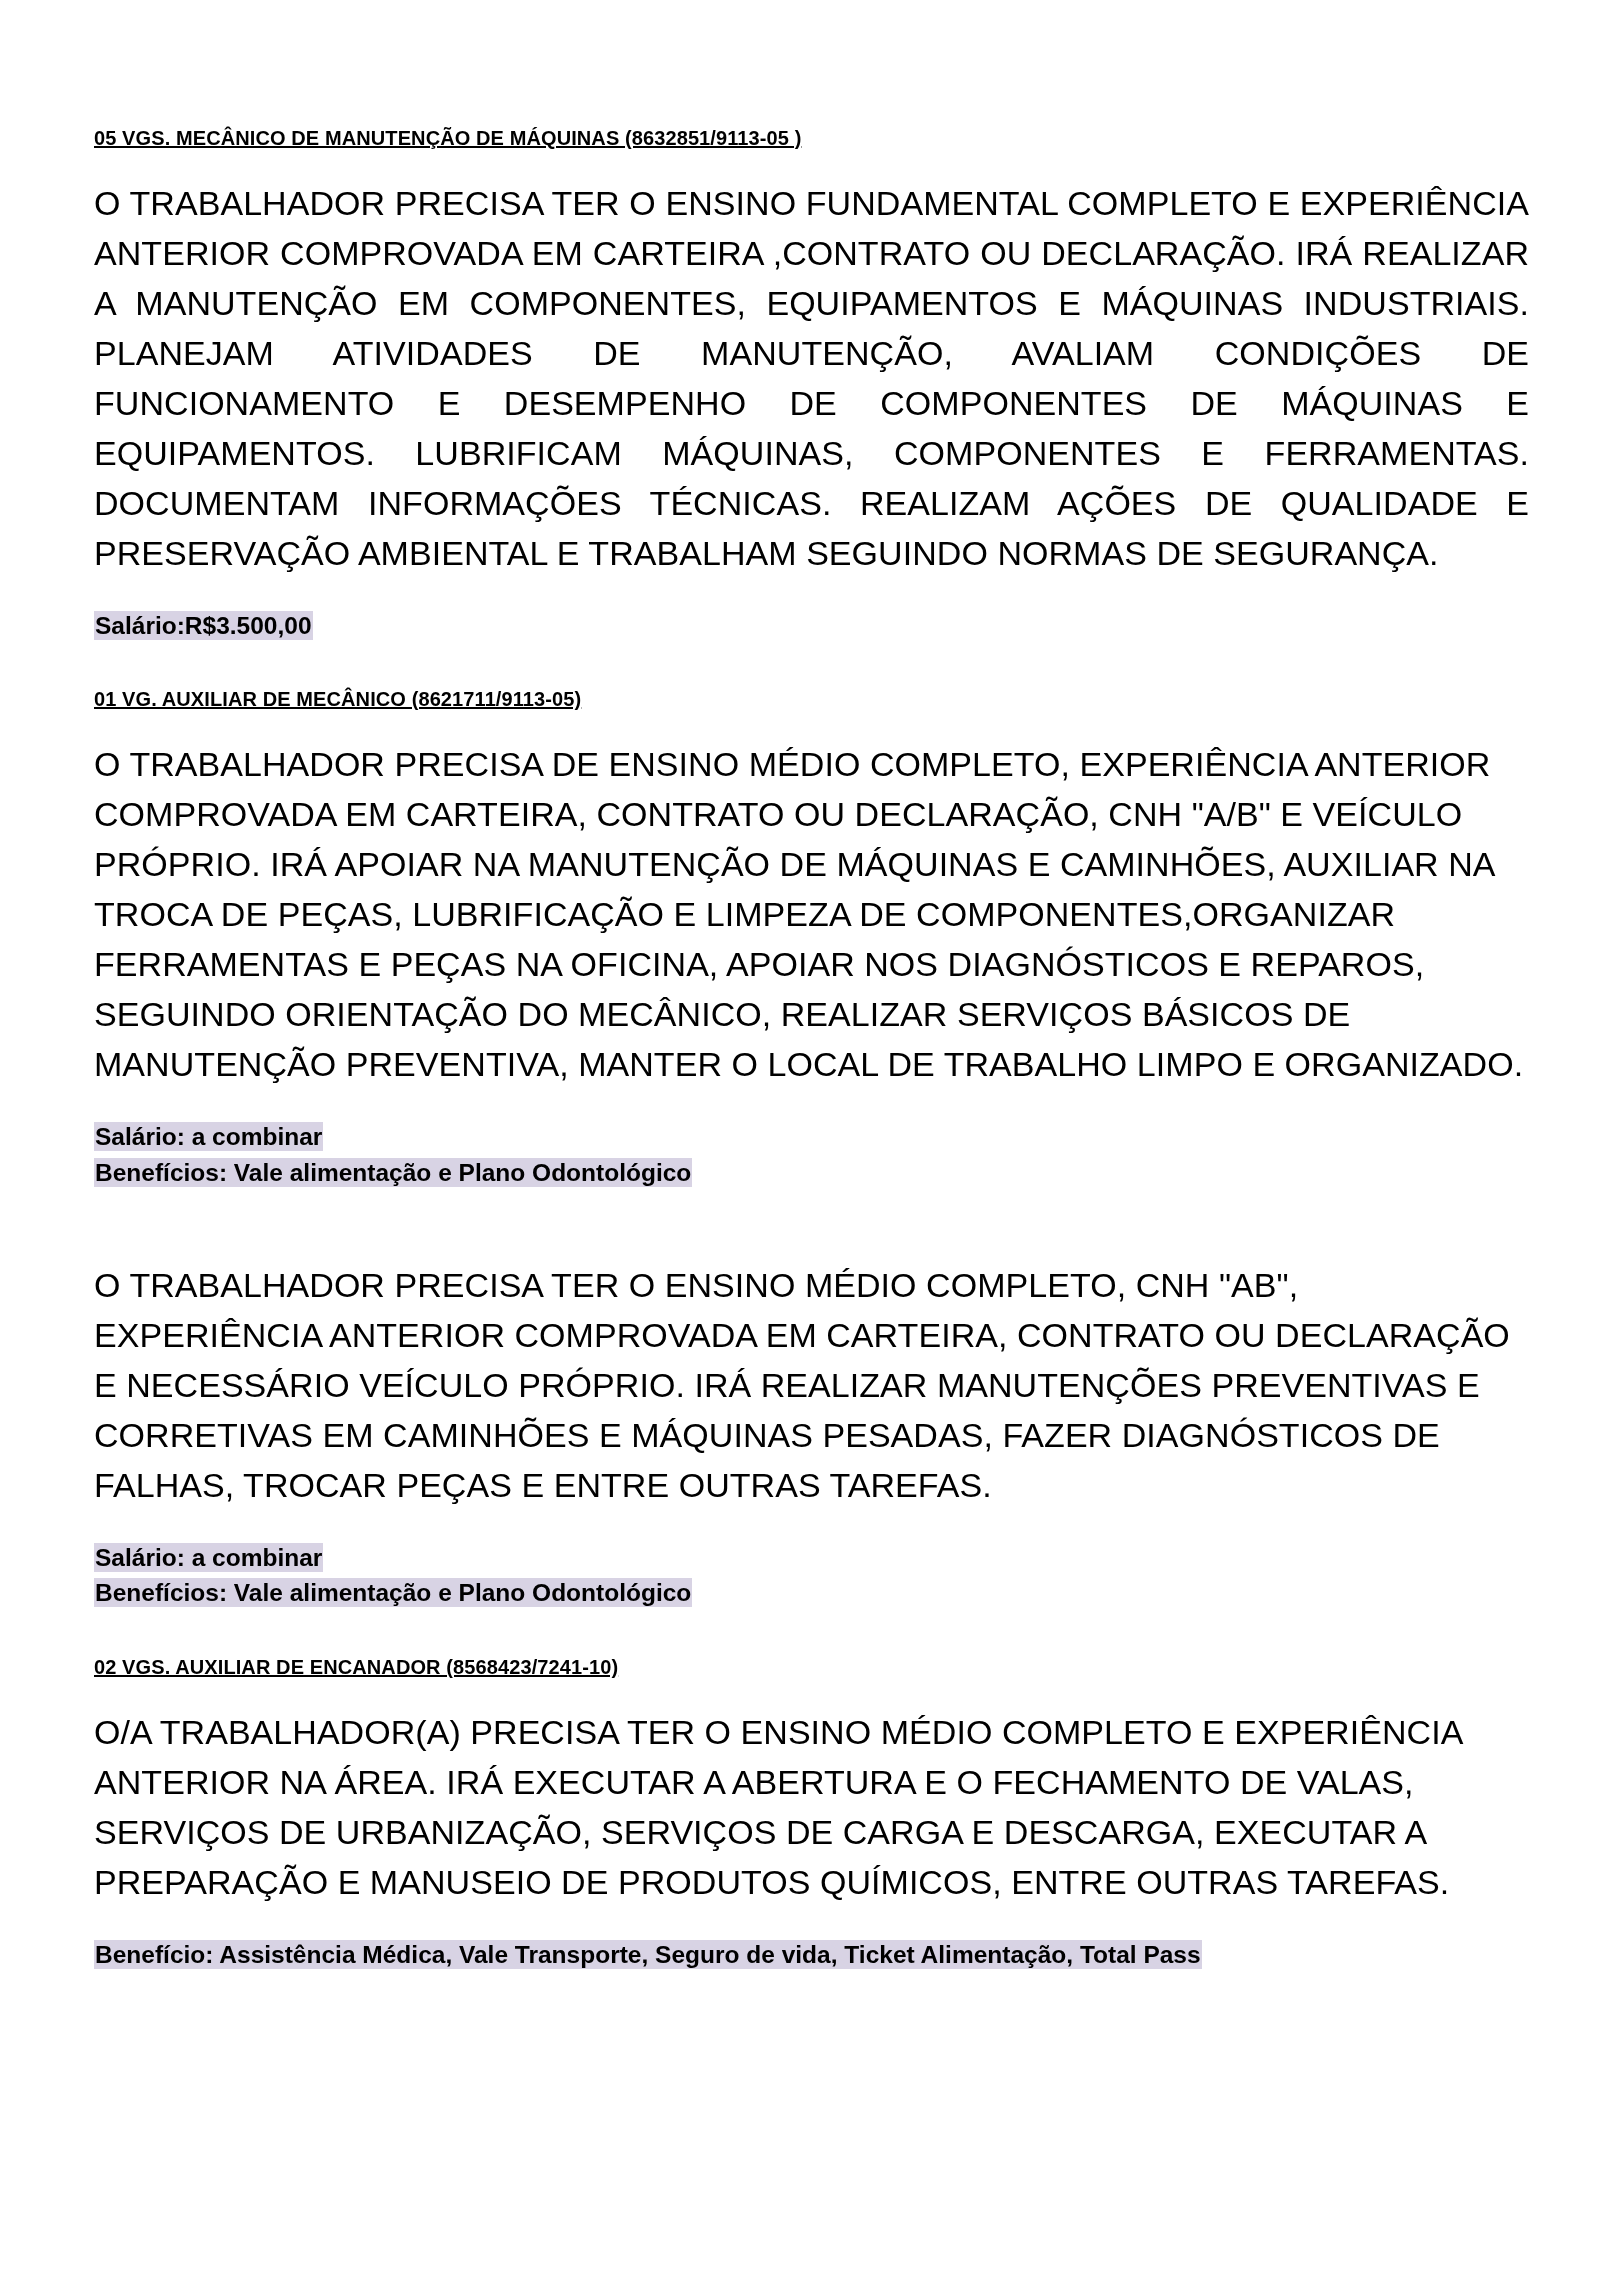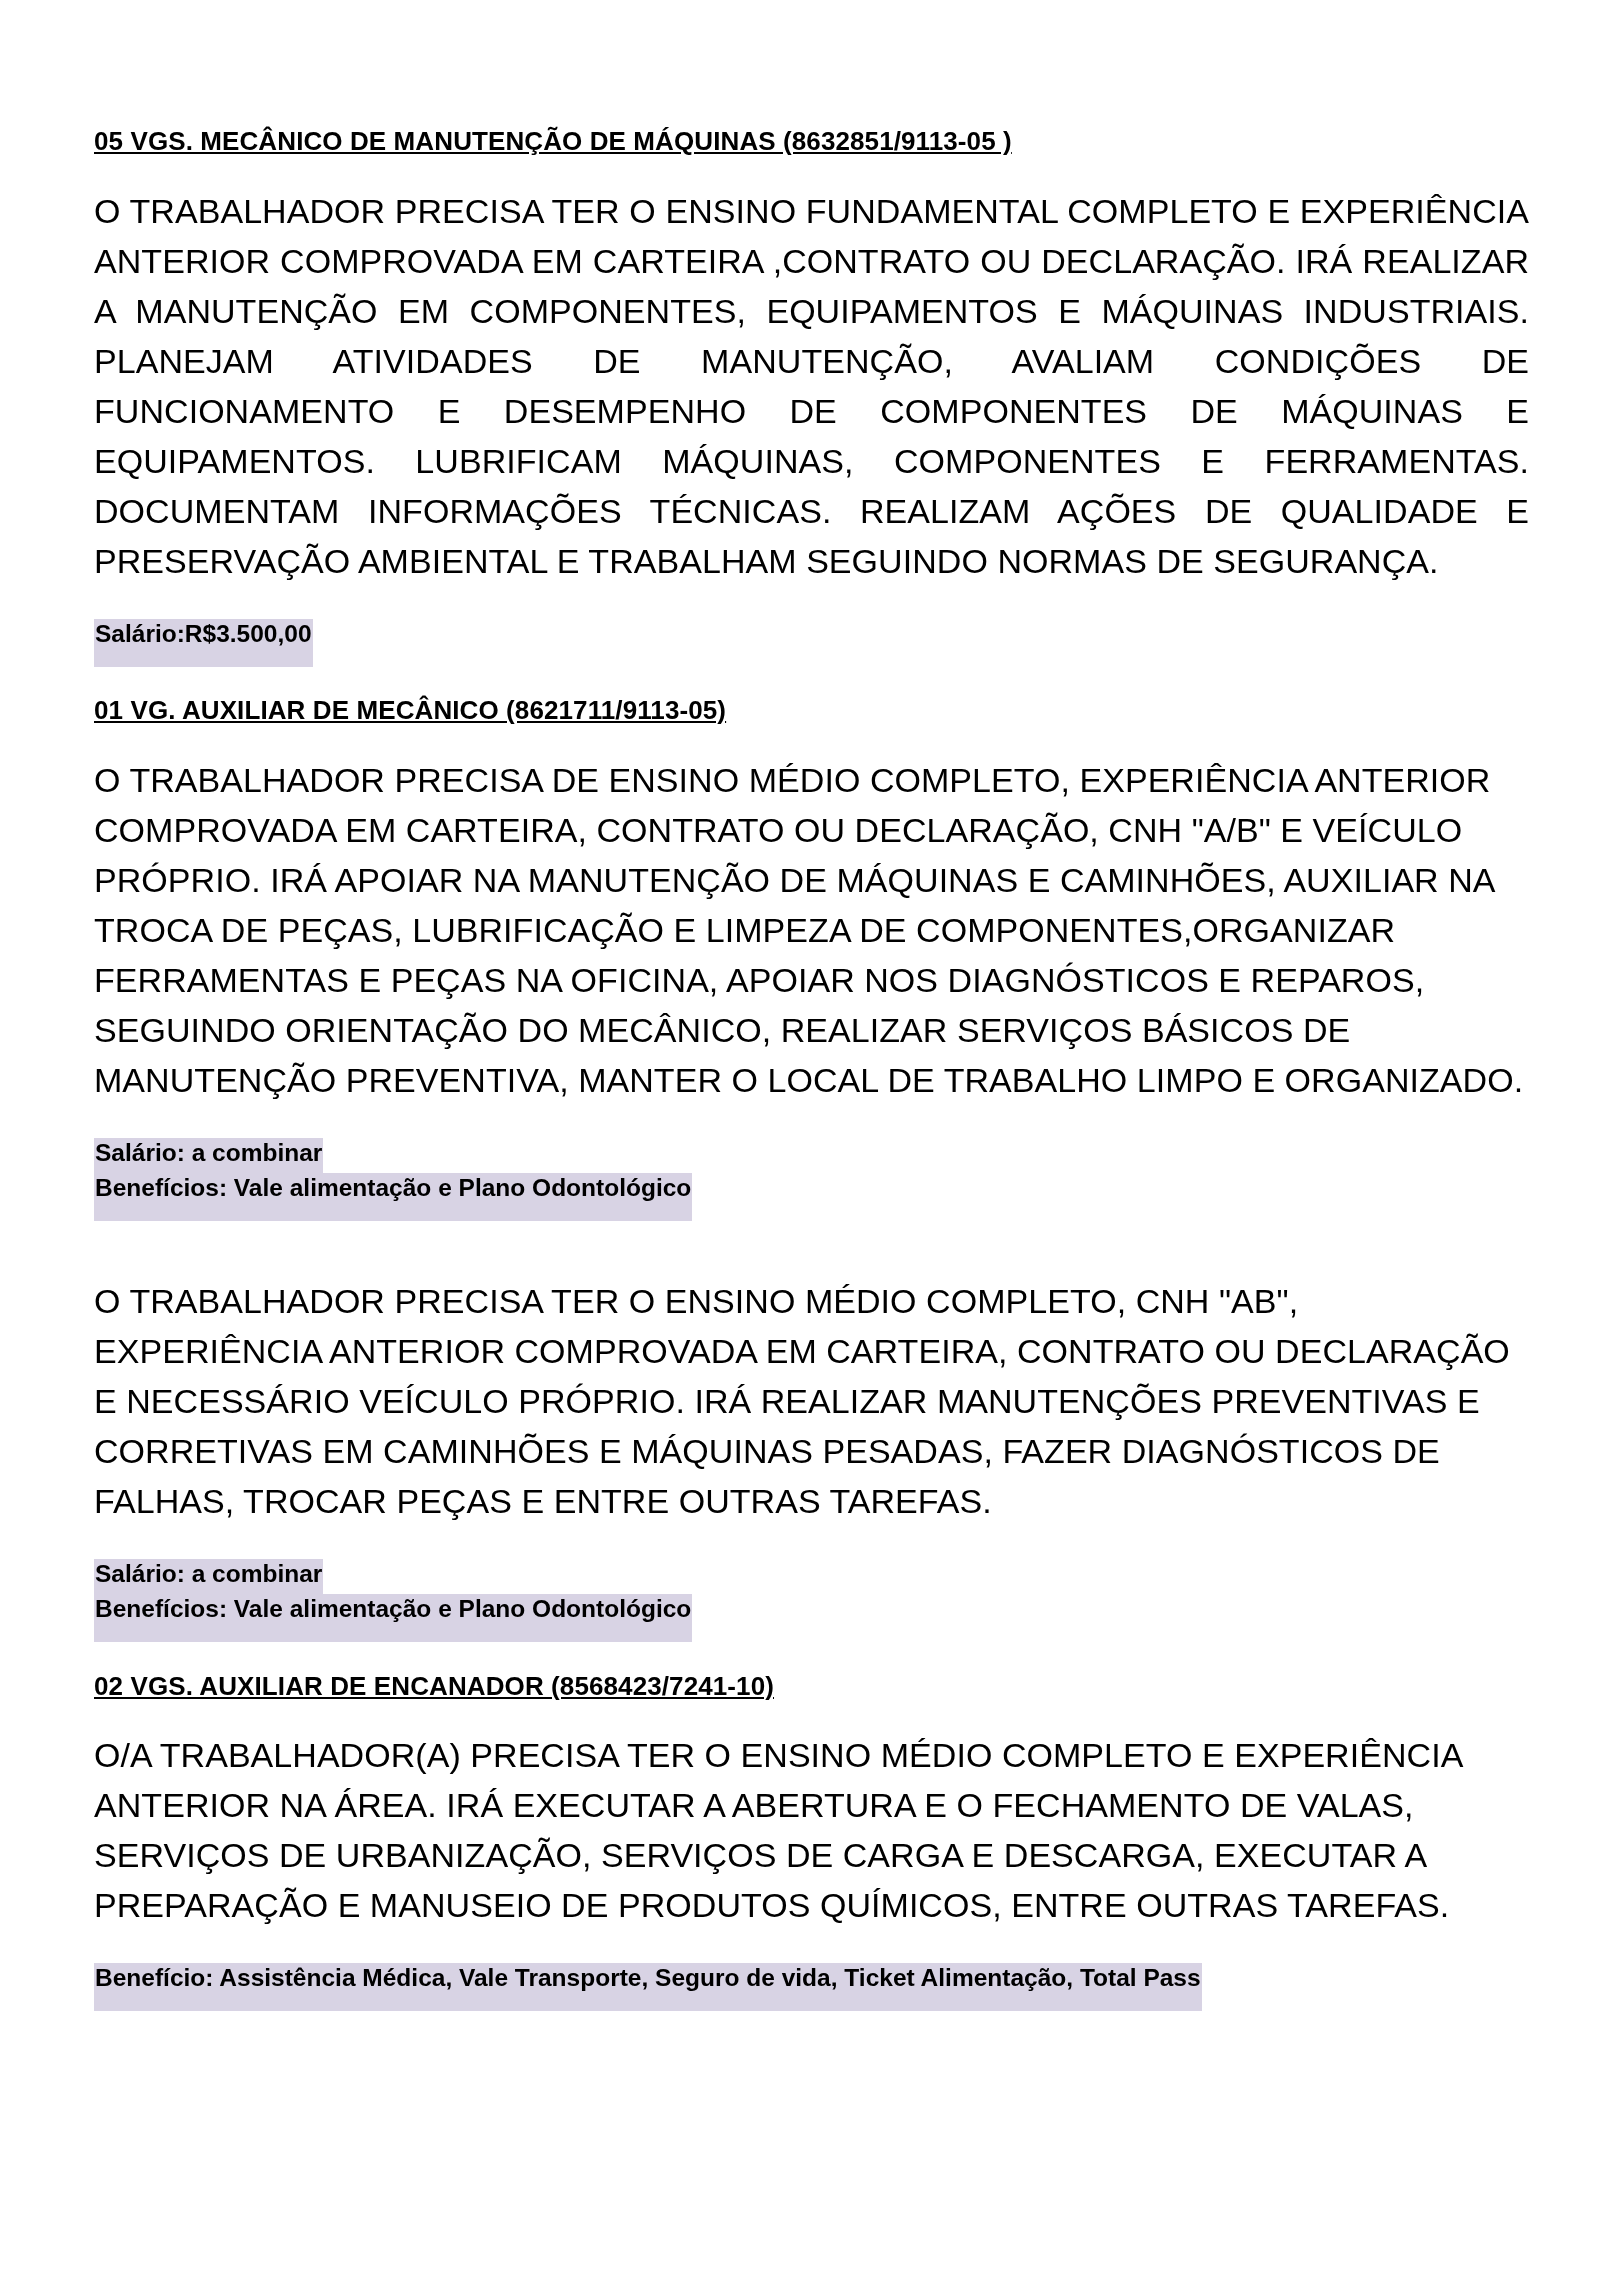--- a/index.html
+++ b/index.html
@@ -19,21 +19,21 @@
     padding: 125px 94px 0 94px;
     position: relative;
   }
   .doc {
     width: 1435px;
   }
   .job {
     margin: 0 0 0 0;
   }
   .job-title {
-    font-size: 26px;
+    font-size: 20px;
     font-weight: bold;
     text-decoration: underline;
     letter-spacing: 0.1px;
     line-height: 1.3;
     margin: 0;
   }
   .job-desc {
     font-size: 34px;
     line-height: 1.47;
     margin: 28px 0 0 0;
@@ -47,21 +47,21 @@
     margin: 29px 0 0 0;
   }
   .pay-line {
     font-size: 24.5px;
     font-weight: bold;
     line-height: 1.45;
     margin: 0;
   }
   .pay-line span.hl {
     background: #d8d3e4;
-    padding: 1px 1px 20px 1px;
+    padding: 1px 1px 1px 1px;
     box-decoration-break: clone;
     -webkit-box-decoration-break: clone;
   }
   .gap-after-job {
     height: 43px;
   }
 </style>
 </head>
 <body>
 

